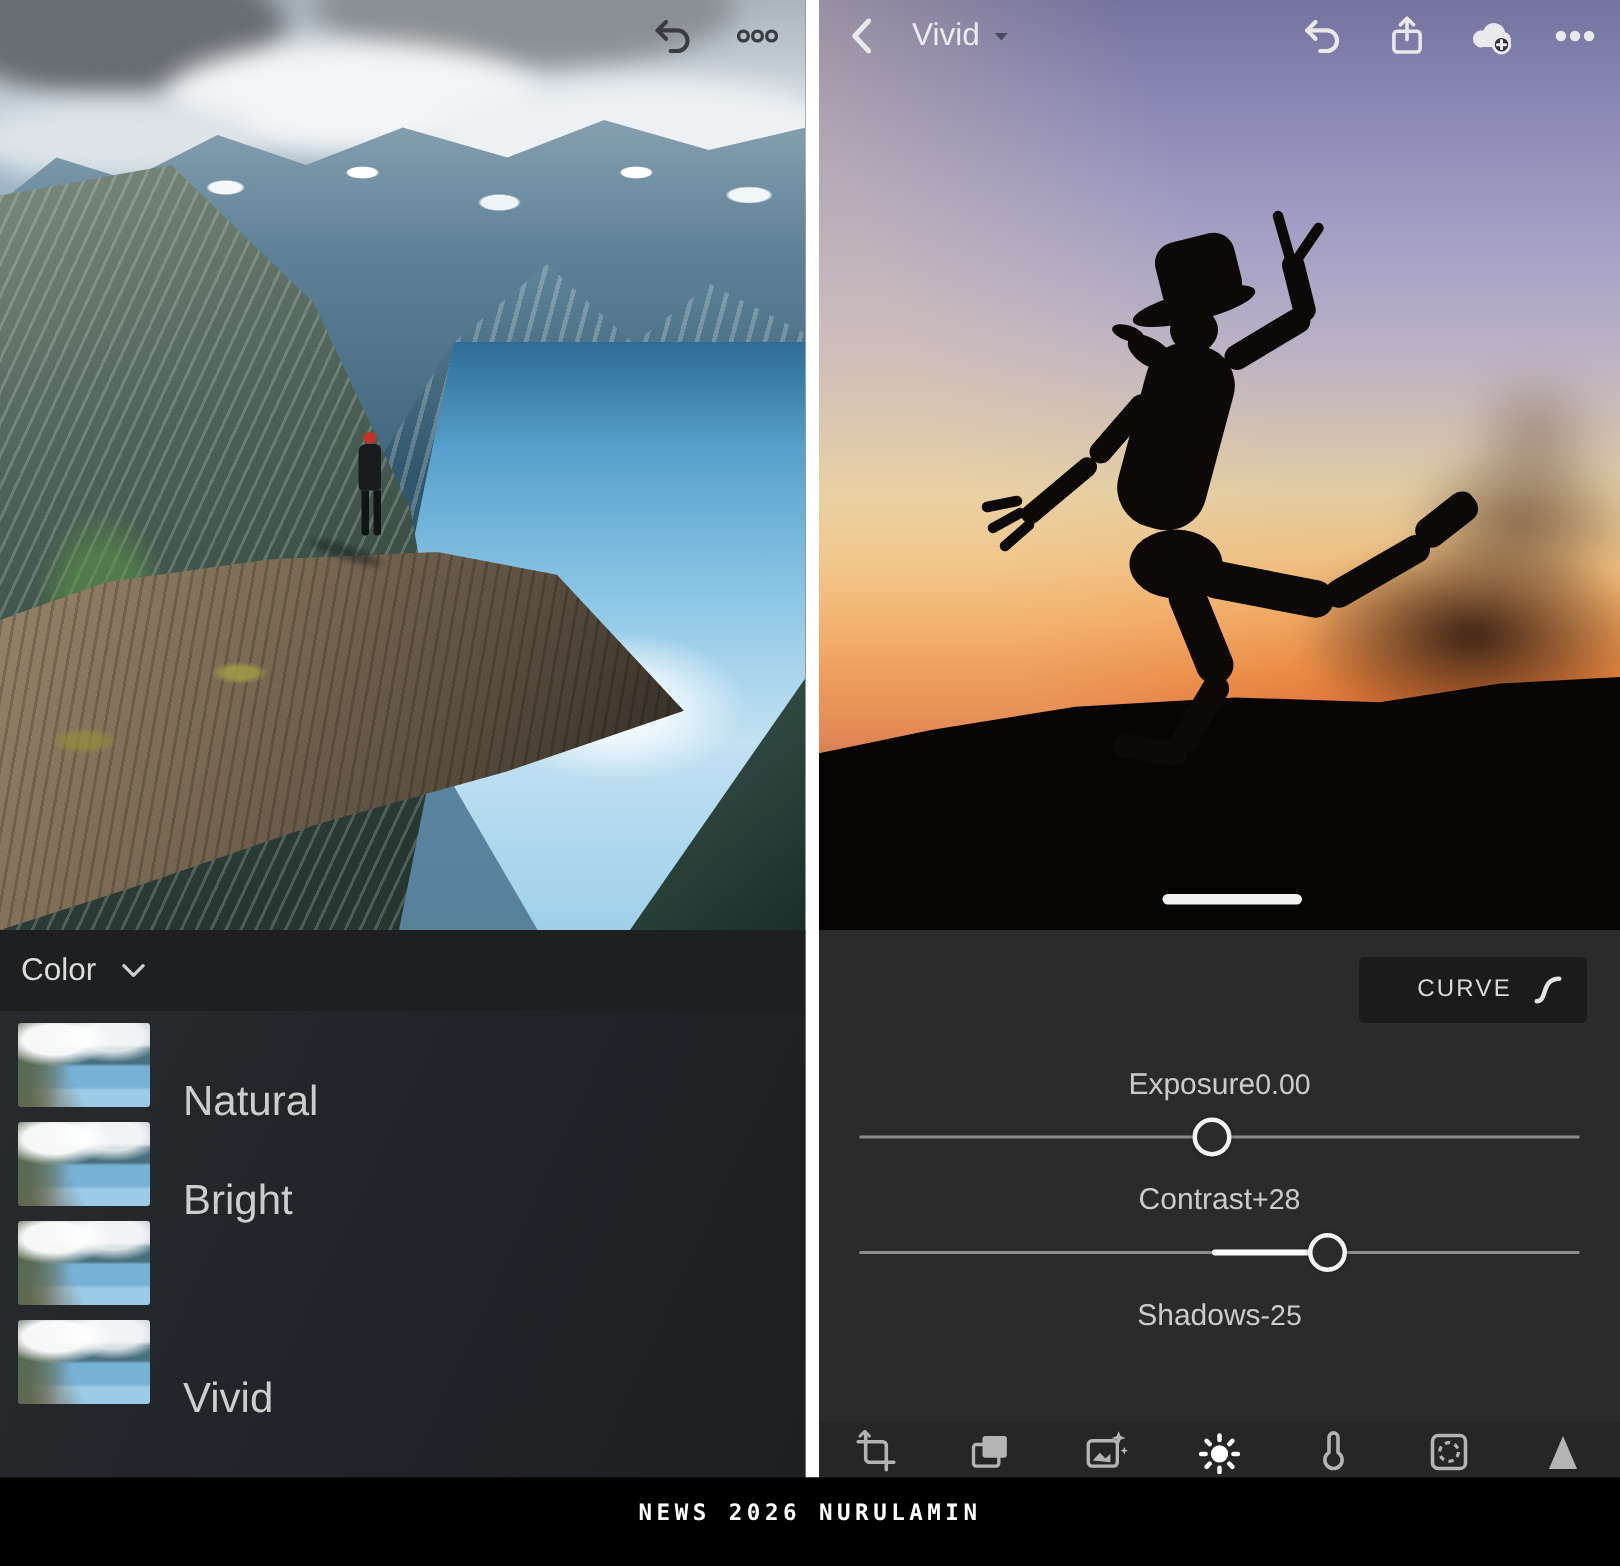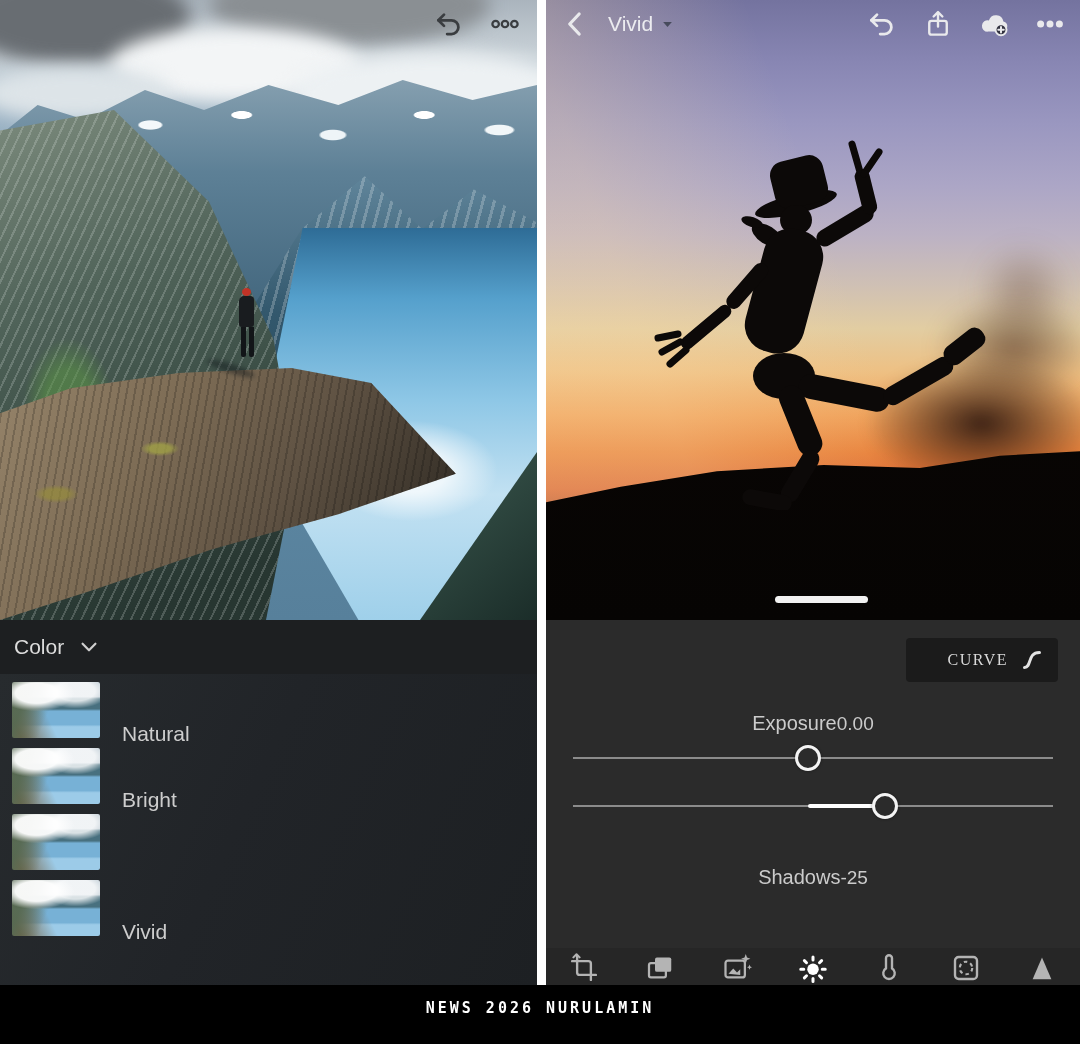--- a/index.html
+++ b/index.html
@@ -82,21 +82,21 @@
   .preset-list{position:absolute;left:0;top:674px;width:537px;height:311px;
     background:linear-gradient(115deg,#272b2e 0%,#212428 45%,#1d2023 100%);padding-top:8px;z-index:3;}
   .preset-row{display:flex;align-items:center;height:56px;margin:0 0 10px 12px;cursor:pointer;}
   .thumb{width:88px;height:56px;border-radius:2px;flex:0 0 auto;
     background:
       radial-gradient(60% 45% at 28% 20%,rgba(255,255,255,.95) 0 40%,rgba(255,255,255,0) 72%),
       radial-gradient(50% 40% at 72% 16%,rgba(255,255,255,.8) 0 45%,rgba(255,255,255,0) 78%),
       linear-gradient(112deg,rgba(86,106,82,.92) 18%,rgba(86,106,82,0) 44%),
       linear-gradient(64deg,rgba(118,98,68,.95) 8%,rgba(118,98,68,0) 40%),
       linear-gradient(180deg,#b8c6d0 0 26%,#48707f 30% 48%,#77b1d6 52% 76%,#9ccbe8 80% 100%);}
-  .preset-row .plabel{color:#cdcdcd;font-size:21px;margin-left:22px;margin-top:48px;}
+  .preset-row .plabel{color:#cdcdcd;font-size:28px;margin-left:22px;margin-top:48px;}
 
   
   .photo-b{position:absolute;left:0;top:0;width:534px;height:620px;overflow:hidden;
     background:linear-gradient(180deg,#74739f 0%,#8886b3 10%,#9a97c0 20%,#aca6c6 30%,#bcb2c4 38%,
       #cfc0b4 46%,#e2cda2 53%,#eec083 60%,#f0a25b 67%,#e8823c 73%,#d96534 79%,#a74a2c 84%,#5e2a1c 88%,#200f0a 93%,#0c0605 100%);}
   .pb-warm{position:absolute;inset:0;background:linear-gradient(70deg,rgba(250,218,165,.30) 0 26%,rgba(250,218,165,0) 56%);}
   .pb-dust1{position:absolute;left:318px;top:356px;width:235px;height:135px;border-radius:50%;
     background:radial-gradient(closest-side,rgba(44,23,15,.92),rgba(44,23,15,0));filter:blur(6px);}
   .pb-dust2{position:absolute;left:388px;top:296px;width:160px;height:105px;border-radius:50%;
     background:radial-gradient(closest-side,rgba(64,34,22,.6),rgba(64,34,22,0));filter:blur(10px);}
@@ -112,21 +112,21 @@
   .edit-header{position:absolute;left:0;top:0;width:100%;height:48px;display:flex;align-items:center;
     padding:0 14px;z-index:5;color:#e9e9ec;}
   .edit-title{display:flex;align-items:center;gap:7px;margin-left:16px;cursor:pointer;}
   .edit-title .t{font-size:21px;color:#ececf0;}
   .edit-title svg{width:15px;height:15px;color:#474b5c;}
   .eh-right{margin-left:auto;display:flex;gap:24px;align-items:center;}
 
   
   .edit-panel{position:absolute;left:0;top:620px;width:534px;height:365px;background:#2b2b2b;}
   .curve-btn{position:absolute;right:22px;top:18px;width:152px;height:44px;background:#1b1b1b;border-radius:4px;
-    display:flex;align-items:center;justify-content:flex-end;gap:12px;padding:0 14px;cursor:pointer;font-family:Liberation Serif, serif;}
+    display:flex;align-items:center;justify-content:flex-end;gap:12px;padding:0 14px;cursor:pointer;}
   .curve-btn .t{color:#d9d9d9;font-size:16px;letter-spacing:1.5px;}
   .curve-btn svg{width:24px;height:24px;color:#e3e3e3;}
   .sliders{position:absolute;left:27px;top:92px;width:480px;}
   .slider-row{height:64px;margin-bottom:13px;position:relative;}
   .slider-head{display:flex;justify-content:center;align-items:baseline;}
   .slider-head .lab{color:#cbcbcb;font-size:20px;}
   .slider-head .val{color:#cbcbcb;font-size:19px;}
   .track-wrap{position:relative;height:34px;margin-top:6px;cursor:pointer;}
   .track{position:absolute;left:0;right:0;top:16px;height:2px;background:#8b8b8b;}
   .active-seg{position:absolute;top:15px;height:4px;background:#fff;border-radius:2px;}
@@ -383,20 +383,24 @@
             <span class="val">0.00</span>
           </div>
           <div class="track-wrap">
             <div class="track"></div>
             <div class="active-seg" style="left: 49%; width: 0%;"></div>
             <div class="knob" style="left: 49%;"></div>
           </div>
         </div>
 
         <div class="slider-row">
+          <div class="slider-head">
+            <span class="lab">Contrast</span>
+            <span class="val">+28</span>
+          </div>
           <div class="track-wrap">
             <div class="track"></div>
             <div class="active-seg" style="left: 49%; width: 16%;"></div>
             <div class="knob" style="left: 65%;"></div>
           </div>
         </div>
 
 
         <div class="slider-row">
           <div class="slider-head">

